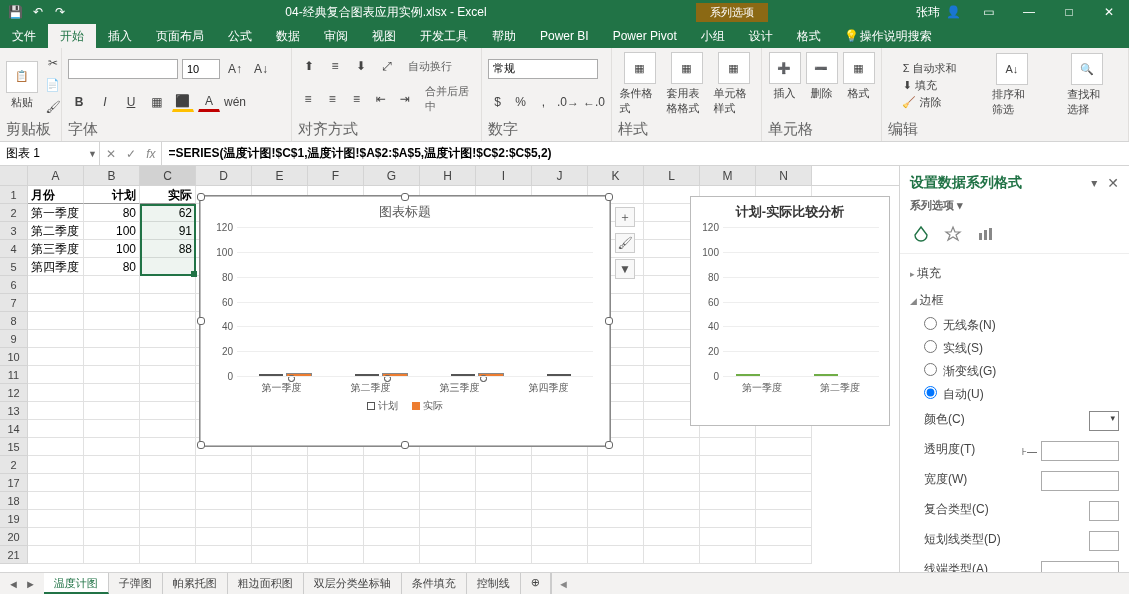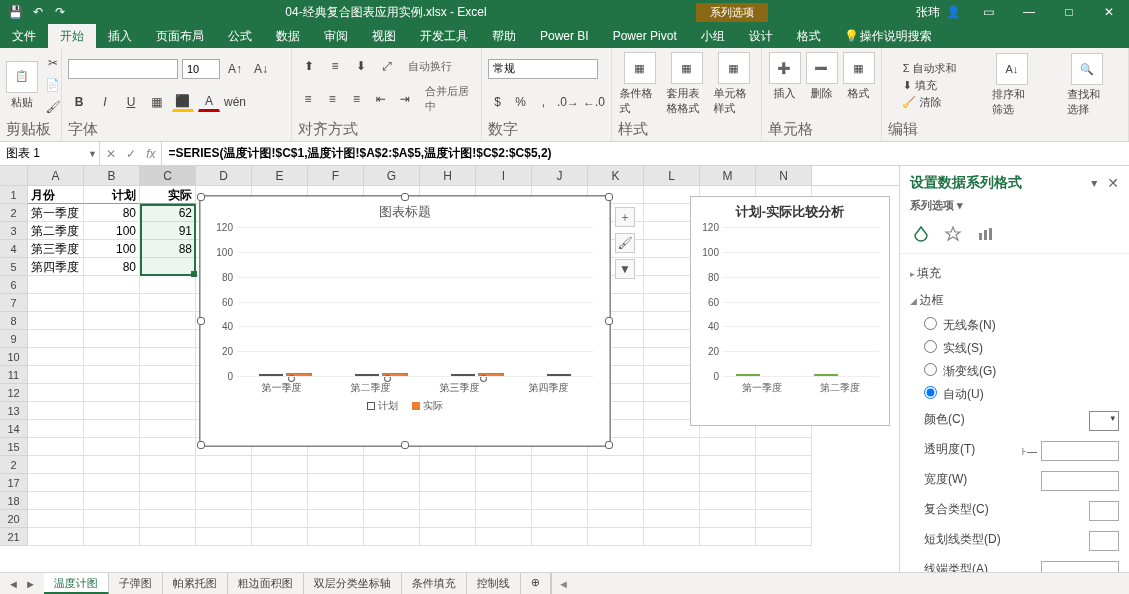--- a/index.html
+++ b/index.html
@@ -599,20 +599,37 @@
           <div class="cell"></div>
           <div class="cell"></div>
           <div class="cell"></div>
           <div class="cell"></div>
           <div class="cell"></div>
           <div class="cell"></div>
           <div class="cell"></div>
         </div>
         <div class="row">
           <div class="row-h">18</div>
+          <div class="cell"></div>
+          <div class="cell"></div>
+          <div class="cell"></div>
+          <div class="cell"></div>
+          <div class="cell"></div>
+          <div class="cell"></div>
+          <div class="cell"></div>
+          <div class="cell"></div>
+          <div class="cell"></div>
+          <div class="cell"></div>
+          <div class="cell"></div>
+          <div class="cell"></div>
+          <div class="cell"></div>
+          <div class="cell"></div>
+        </div>
+        <div class="row">
+          <div class="row-h">19</div>
           <div class="cell"></div>
           <div class="cell"></div>
           <div class="cell"></div>
           <div class="cell"></div>
           <div class="cell"></div>
           <div class="cell"></div>
           <div class="cell"></div>
           <div class="cell"></div>
           <div class="cell"></div>
           <div class="cell"></div>

